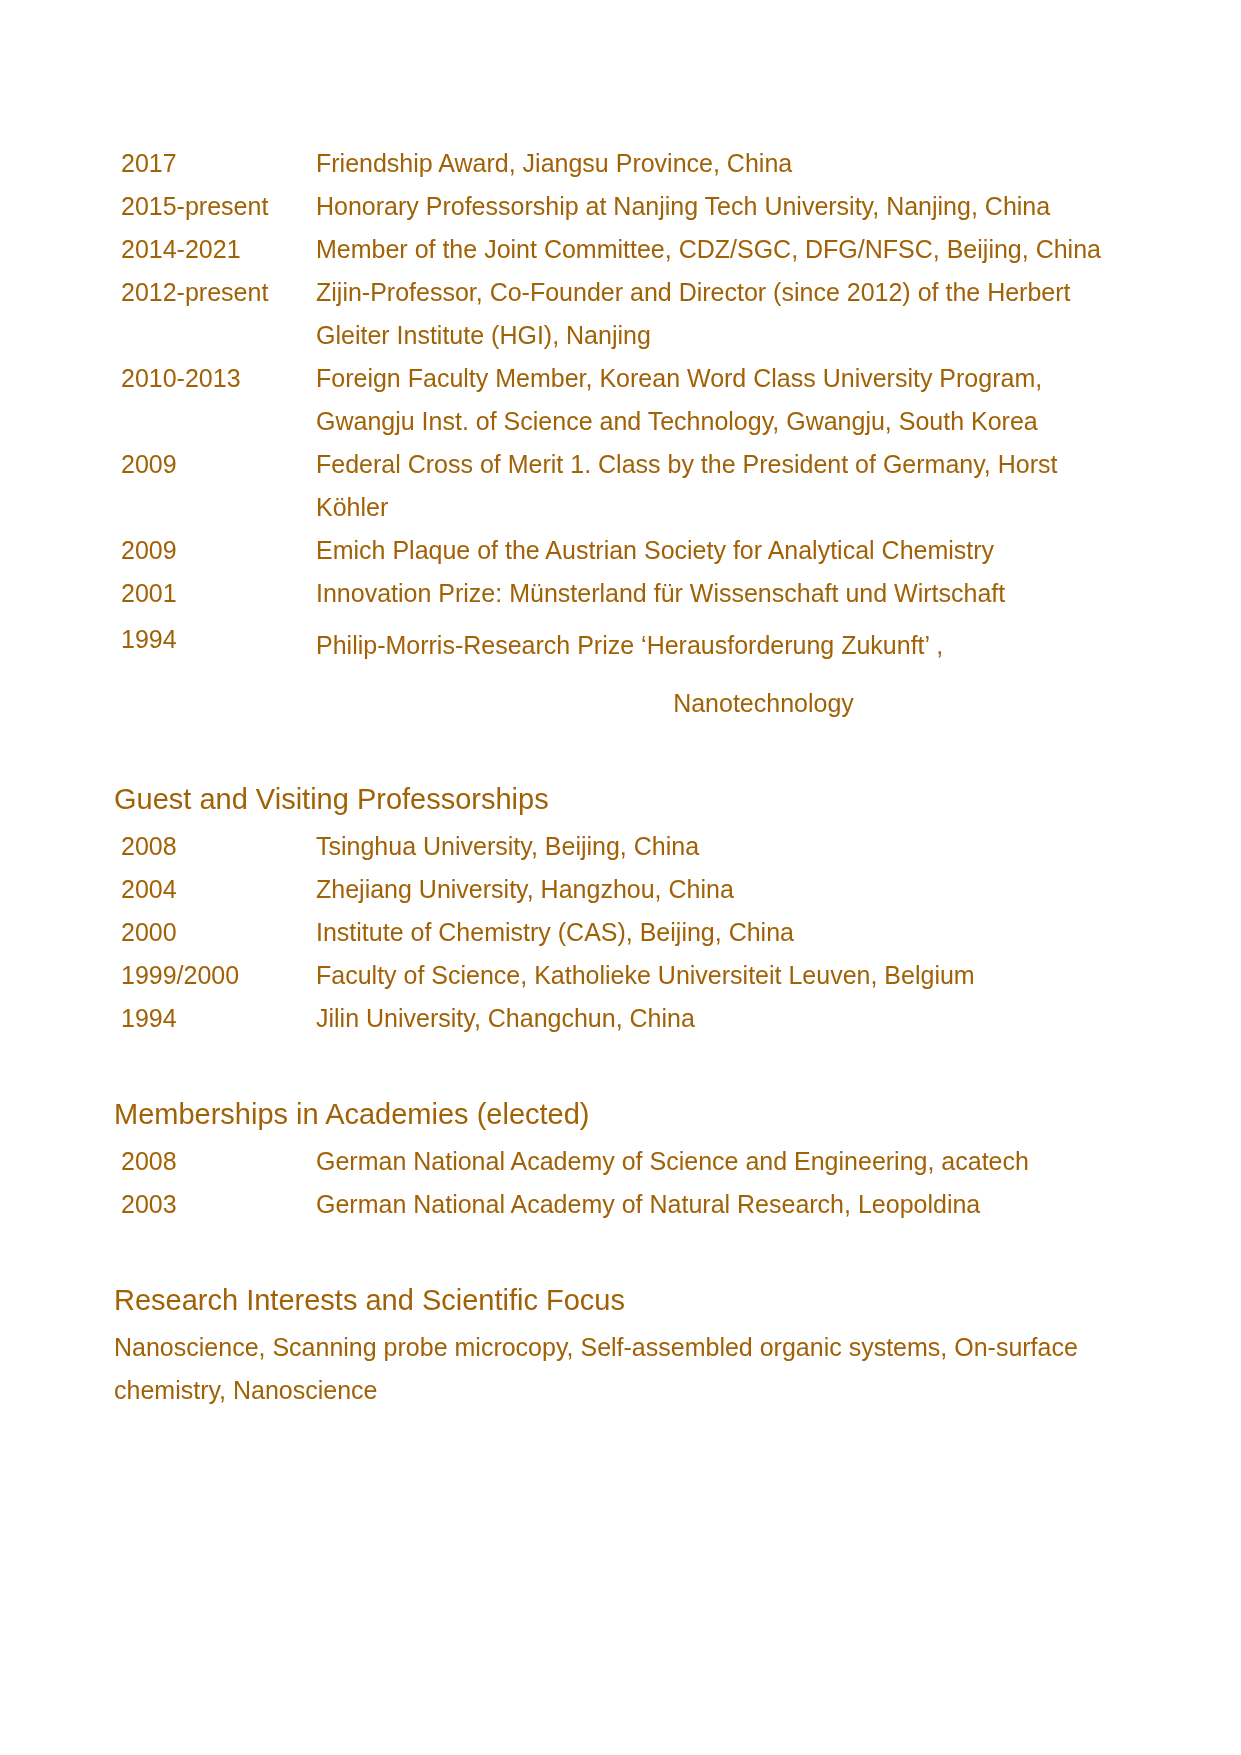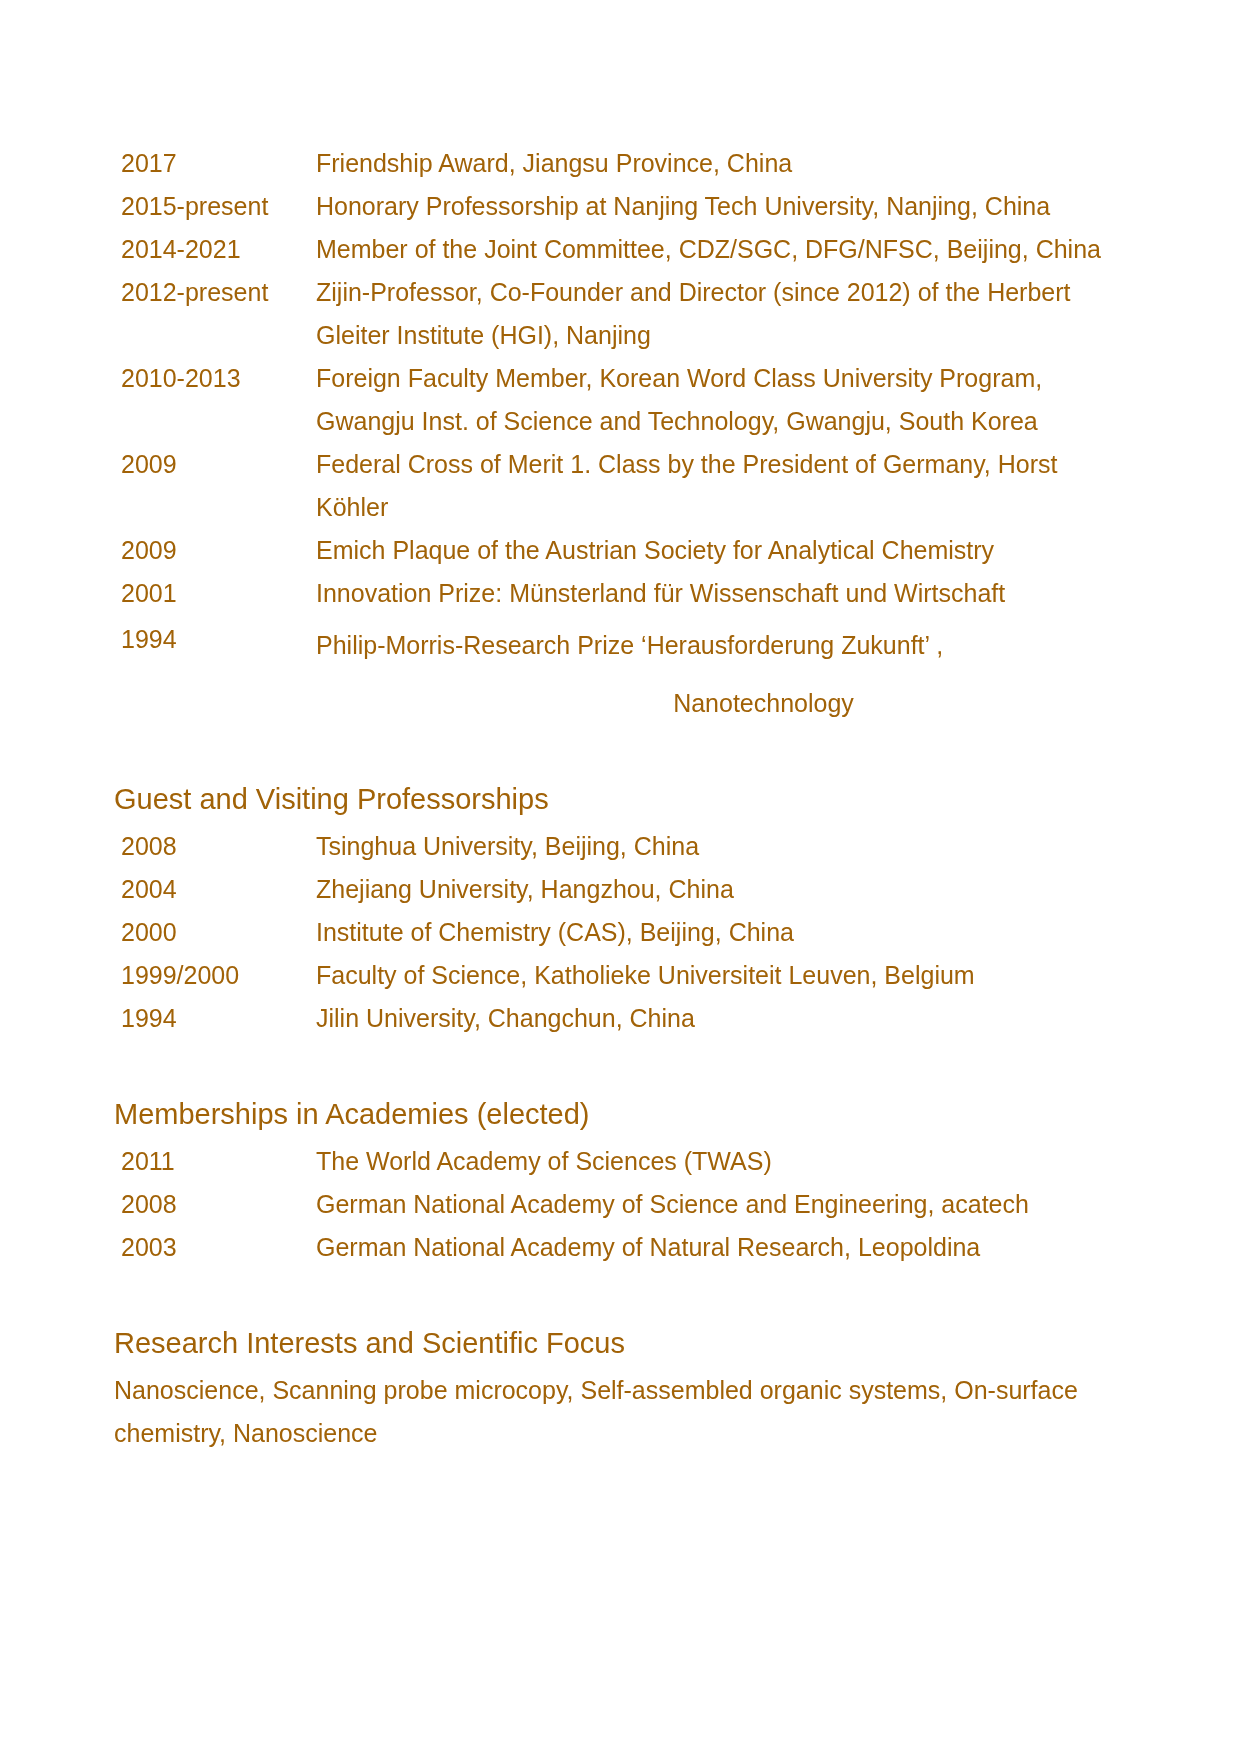--- a/index.html
+++ b/index.html
@@ -147,26 +147,20 @@
         <div class="row">
           <div class="year">1994</div>
           <div class="desc">
             <div class="line">Jilin University, Changchun, China</div>
           </div>
         </div>
       </section>
       <section class="section">
         <h2 class="heading">Memberships in Academies (elected)</h2>
         <div class="row">
-          <div class="year">2011</div>
-          <div class="desc">
-            <div class="line">The World Academy of Sciences (TWAS)</div>
-          </div>
-        </div>
-        <div class="row">
           <div class="year">2008</div>
           <div class="desc">
             <div class="line">German National Academy of Science and Engineering, acatech</div>
           </div>
         </div>
         <div class="row">
           <div class="year">2003</div>
           <div class="desc">
             <div class="line">German National Academy of Natural Research, Leopoldina</div>
           </div>

